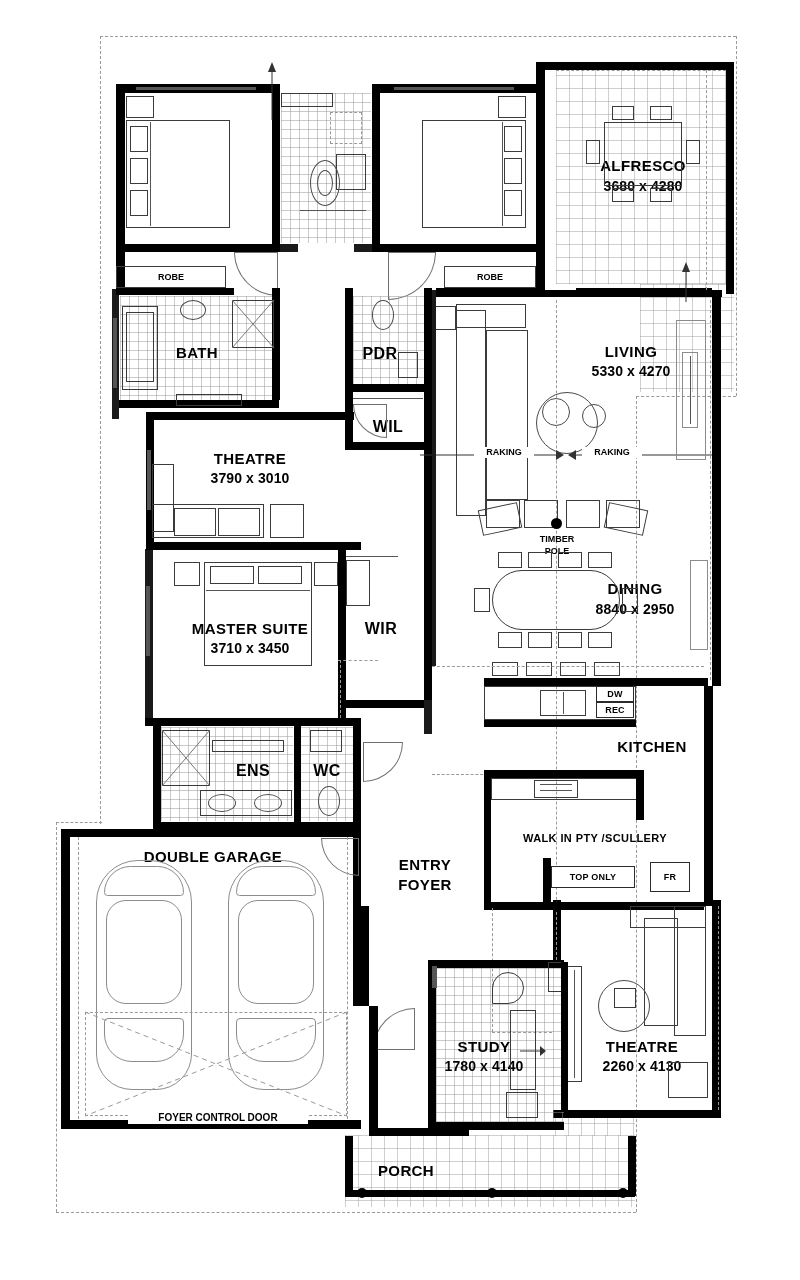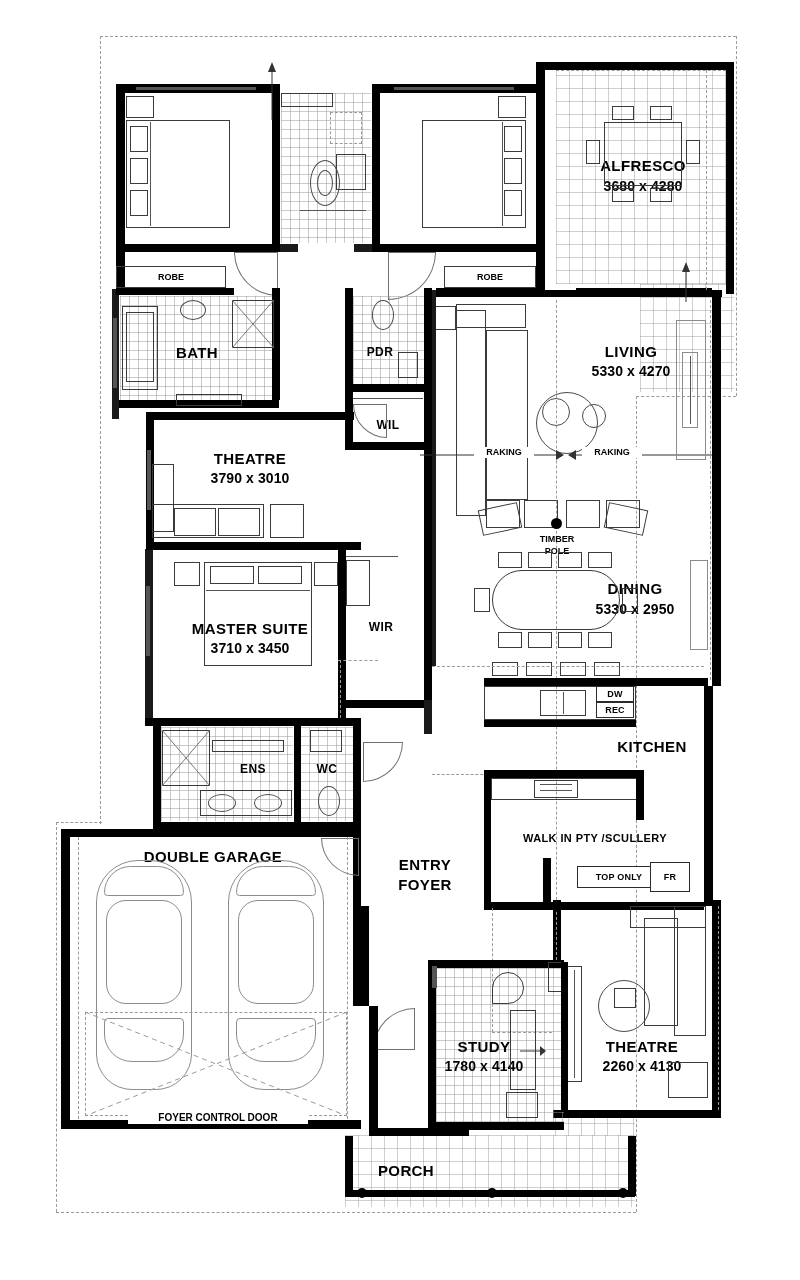--- a/index.html
+++ b/index.html
@@ -74,21 +74,21 @@
     text-align: center;
     color: #000000;
     line-height: 1.18;
     white-space: nowrap;
   }
   .room-name {
     font-size: 15px;
     font-weight: bold;
     letter-spacing: .4px;
   }
-  .room-name.sm { font-size: 12px; }
+  .room-name.sm { font-size: 16px; }
   .room-name.xs { font-size: 11px; }
   .room-dims {
     font-size: 14px;
     font-weight: bold;
     letter-spacing: .1px;
   }
   .tiny-label {
     position: absolute;
     font-size: 9px;
     font-weight: bold;
@@ -339,21 +339,21 @@
 
   <div style="position:absolute; left:551px; top:518px; width:11px; height:11px; background:#000; border-radius:50%;"></div>
   <div class="label tiny-label" style="left:527px; top:534px; width:60px;">TIMBER</div>
   <div class="label tiny-label" style="left:527px; top:546px; width:60px;">POLE</div>
 
   <div class="outline-light" style="left:682px; top:352px; width:16px; height:76px;"></div>
   <div class="hair" style="left:690px; top:356px; width:1px; height:68px;"></div>
   <div class="outline-light" style="left:676px; top:320px; width:30px; height:140px;"></div>
 
   <div class="label room-name" style="left:575px; top:580px; width:120px;">DINING</div>
-  <div class="label room-dims" style="left:575px; top:601px; width:120px;">5330 x 2950</div>
+  <div class="label room-dims" style="left:575px; top:601px; width:120px;">8840 x 2950</div>
   <div class="outline" style="left:492px; top:570px; width:128px; height:60px; border-radius:30px;"></div>
   <div class="outline" style="left:498px; top:552px; width:24px; height:16px;"></div>
   <div class="outline" style="left:528px; top:552px; width:24px; height:16px;"></div>
   <div class="outline" style="left:558px; top:552px; width:24px; height:16px;"></div>
   <div class="outline" style="left:588px; top:552px; width:24px; height:16px;"></div>
   <div class="outline" style="left:498px; top:632px; width:24px; height:16px;"></div>
   <div class="outline" style="left:528px; top:632px; width:24px; height:16px;"></div>
   <div class="outline" style="left:558px; top:632px; width:24px; height:16px;"></div>
   <div class="outline" style="left:588px; top:632px; width:24px; height:16px;"></div>
   <div class="outline" style="left:474px; top:588px; width:16px; height:24px;"></div>
@@ -378,21 +378,21 @@
 
   <div class="wall" style="left:484px; top:770px; width:160px; height:8px;"></div>
   <div class="wall" style="left:484px; top:778px; width:7px; height:132px;"></div>
   <div class="wall" style="left:484px; top:902px; width:220px; height:8px;"></div>
   <div class="outline" style="left:491px; top:778px; width:146px; height:22px;"></div>
   <div class="outline" style="left:534px; top:780px; width:44px; height:18px;"></div>
   <div class="hair" style="left:540px; top:784px; width:32px; height:1px;"></div>
   <div class="hair" style="left:540px; top:790px; width:32px; height:1px;"></div>
   <div class="wall" style="left:636px; top:770px; width:8px; height:50px;"></div>
   <div class="label room-name xs" style="left:505px; top:832px; width:180px;">WALK IN PTY /SCULLERY</div>
-  <div class="tiny-box" style="left:551px; top:866px; width:84px; height:22px;margin-left:26px;">TOP ONLY</div>
+  <div class="tiny-box" style="left:551px; top:866px; width:84px; height:22px;">TOP ONLY</div>
   <div class="tiny-box" style="left:650px; top:862px; width:40px; height:30px;">FR</div>
   <div class="wall" style="left:543px; top:858px; width:8px; height:46px;"></div>
   <div class="dash-line-v" style="left:492px; top:908px; height:124px;"></div>
   <div class="dash-line-h" style="left:492px; top:1032px; width:60px;"></div>
 
   <div class="label room-name" style="left:138px; top:848px; width:150px;">DOUBLE GARAGE</div>
 
   <div class="outline-light" style="left:96px; top:860px; width:96px; height:230px; border-radius:42px 42px 36px 36px;"></div>
   <div class="outline-light" style="left:106px; top:900px; width:76px; height:104px; border-radius:20px;"></div>
   <div class="outline-light" style="left:104px; top:866px; width:80px; height:30px; border-radius:30px 30px 4px 4px;"></div>

